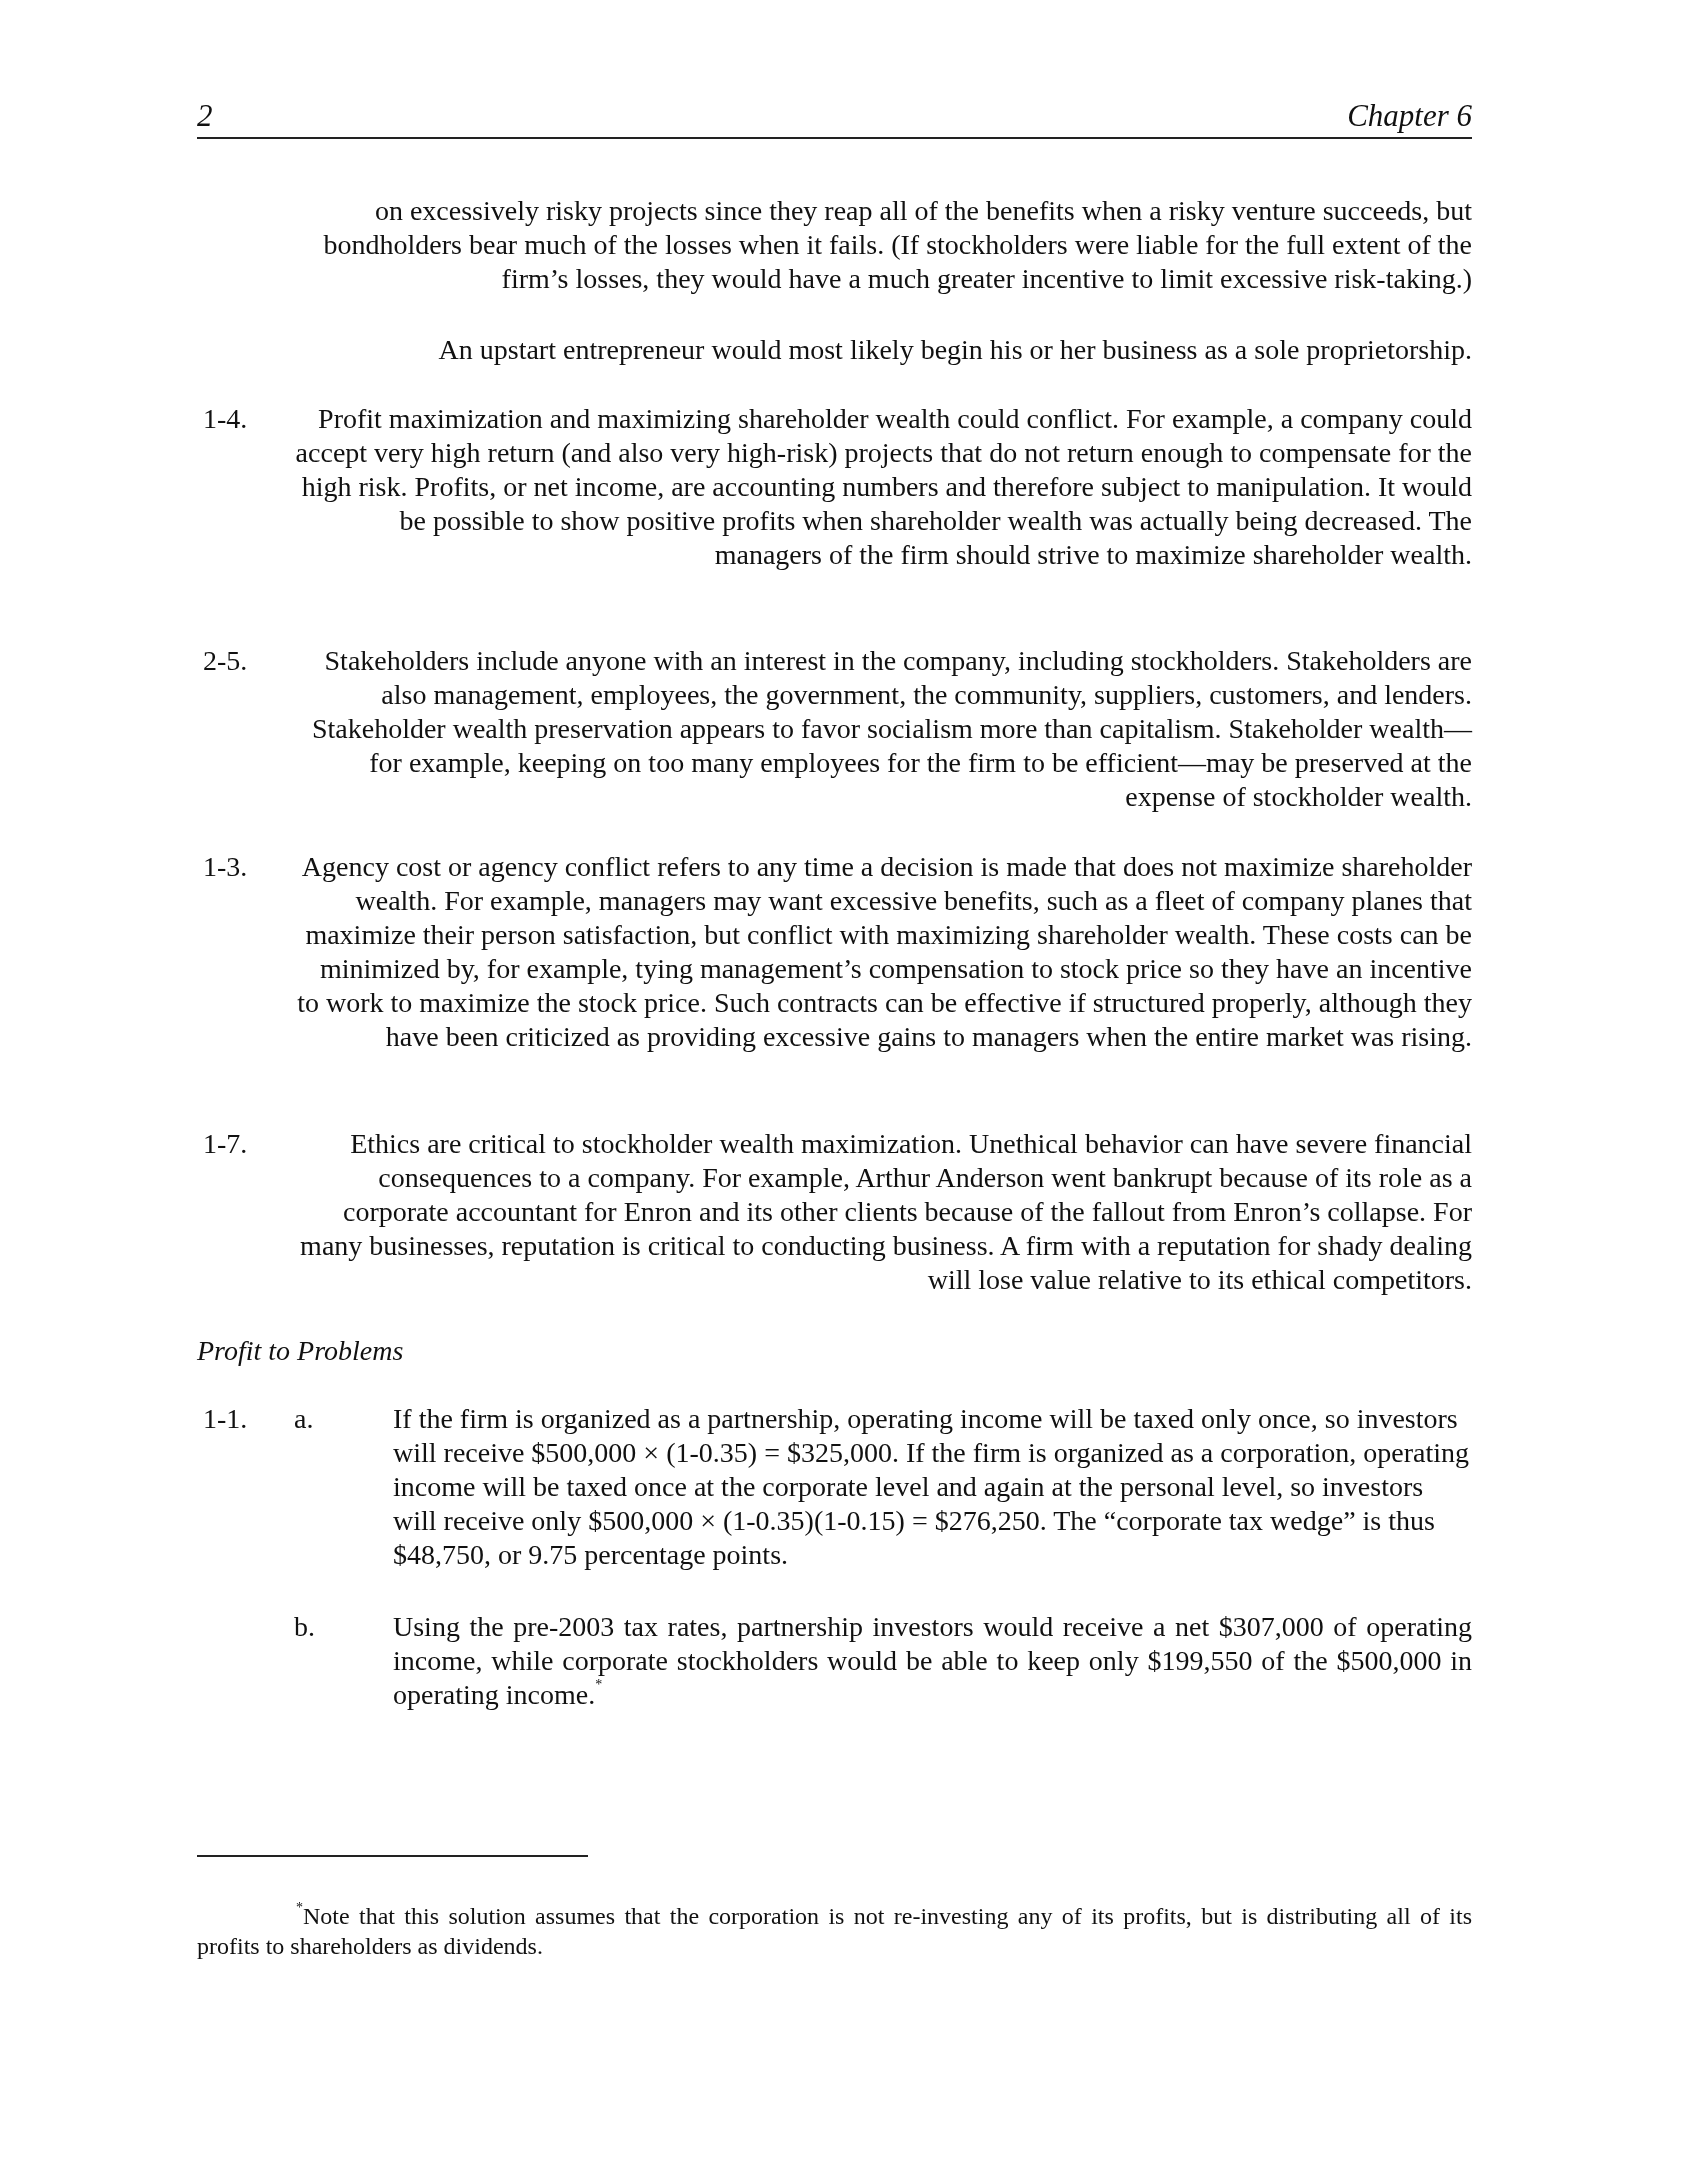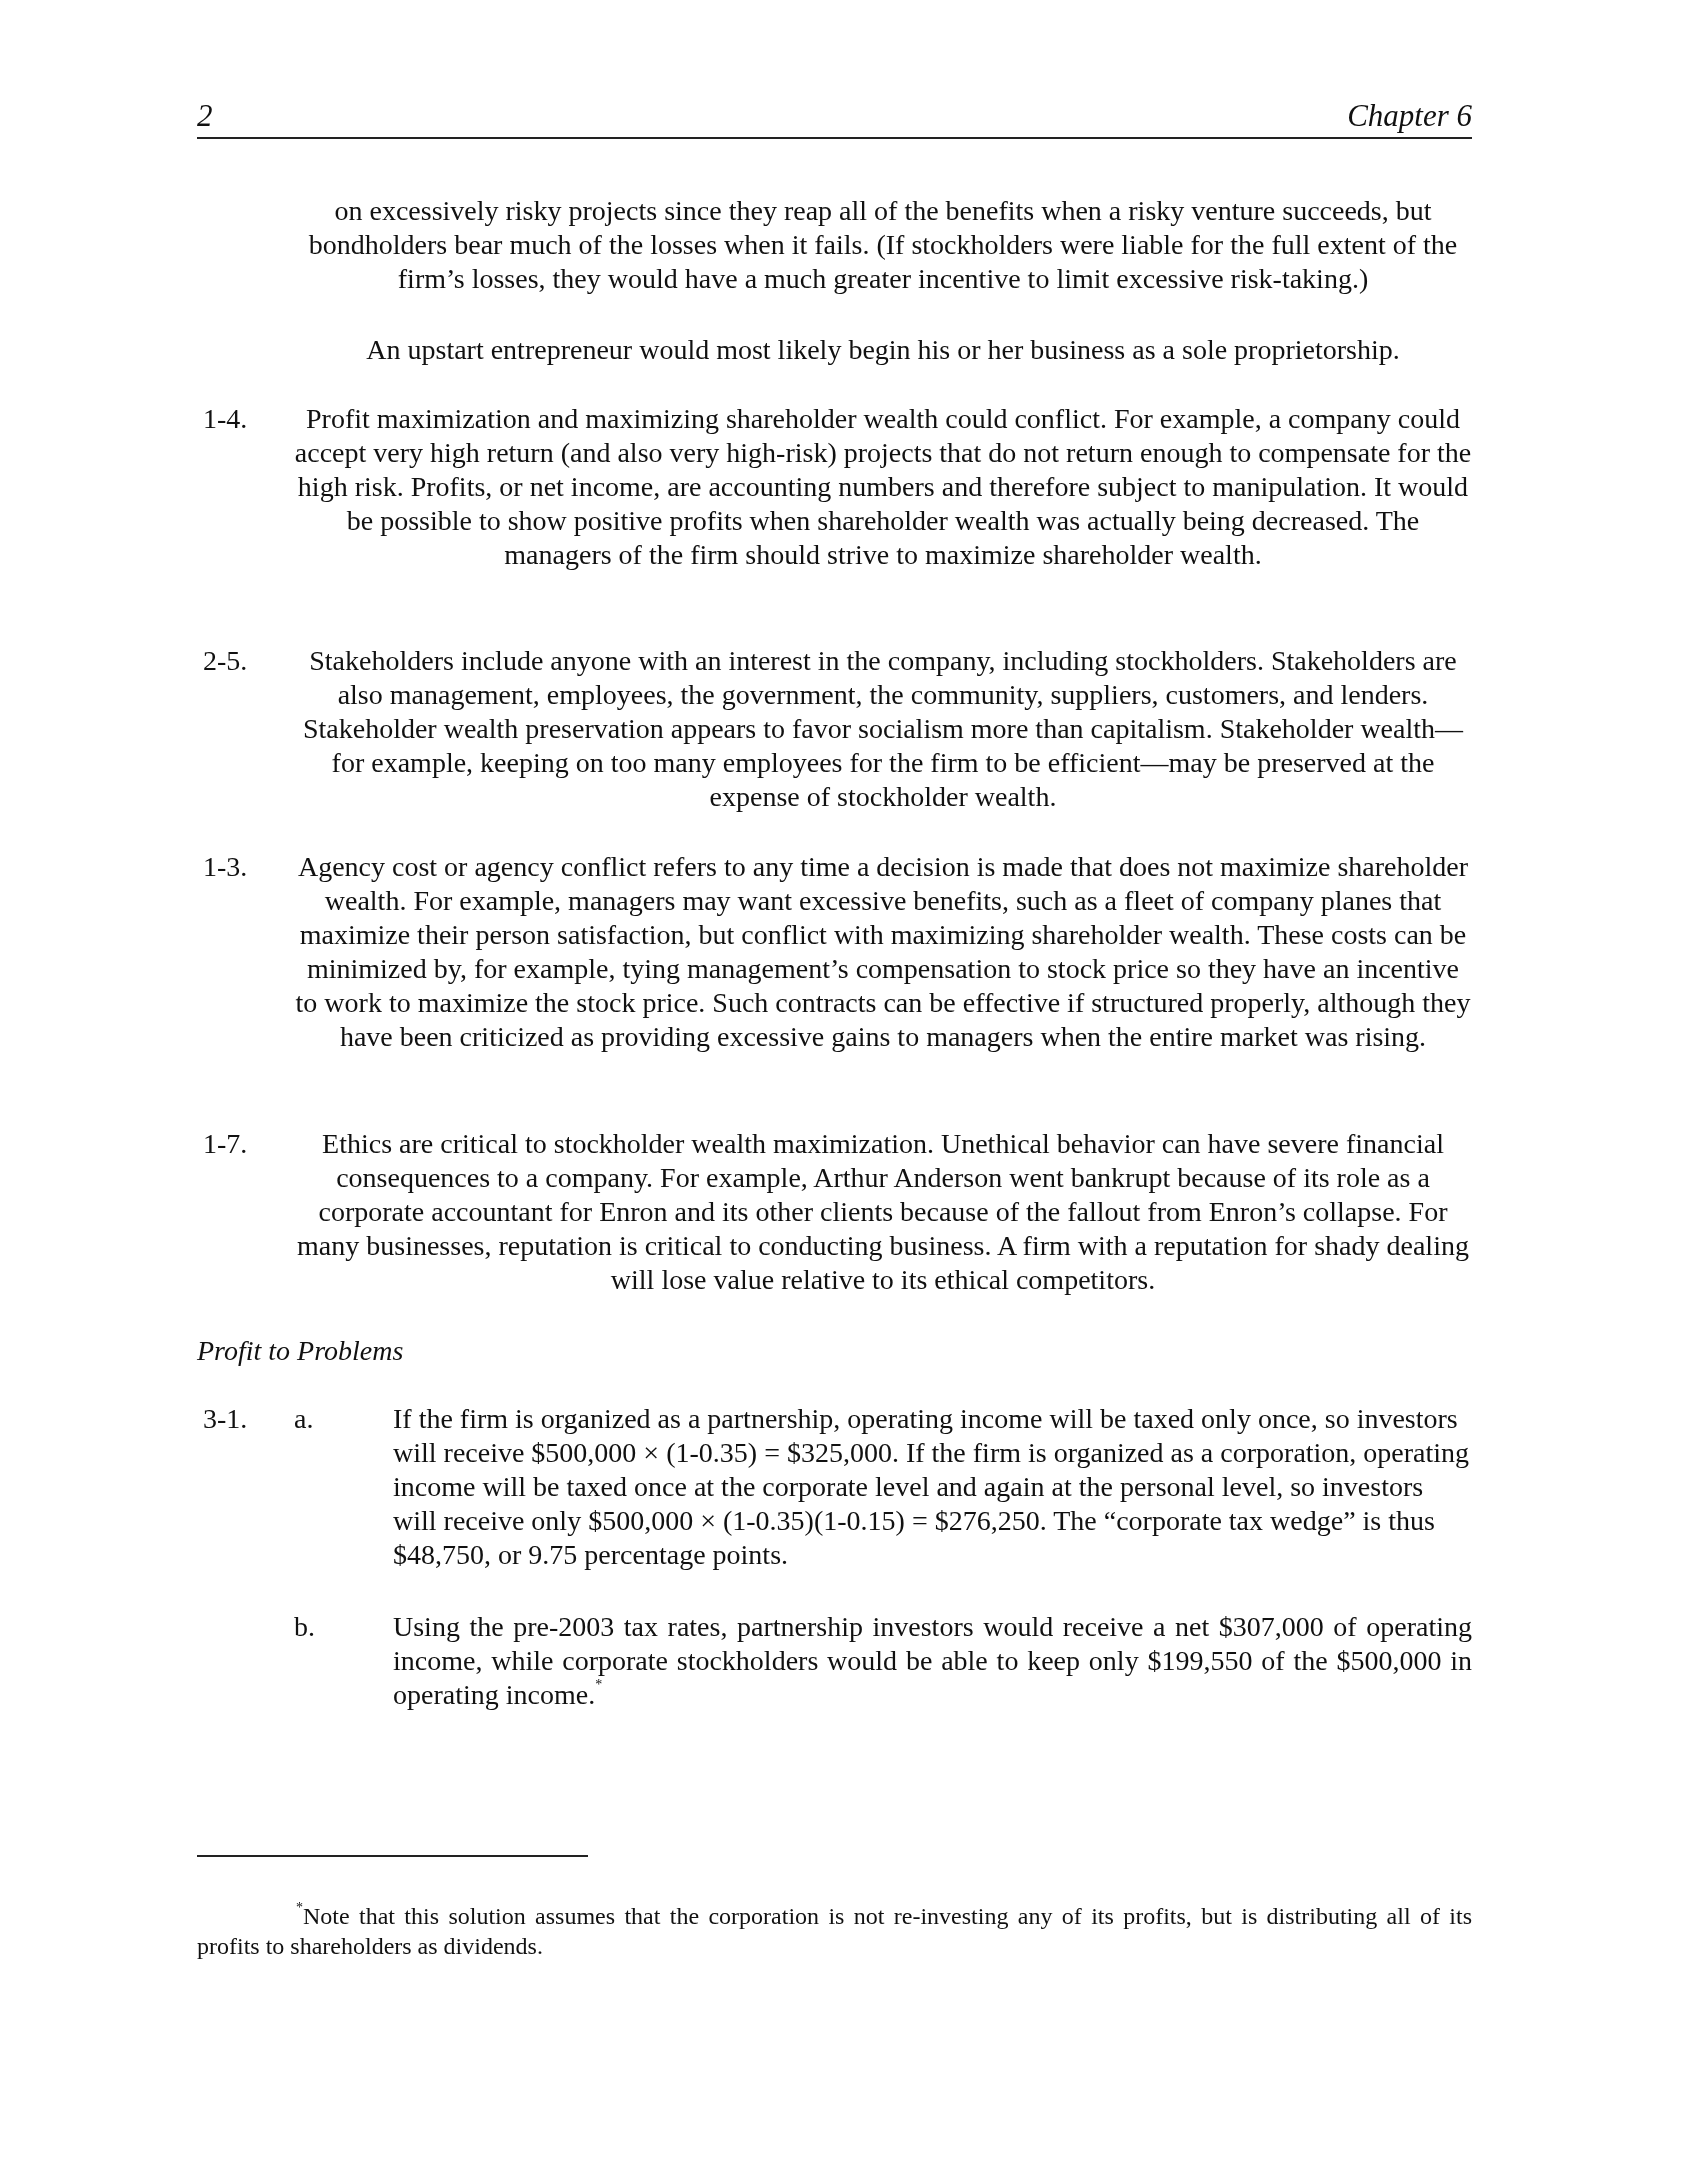--- a/index.html
+++ b/index.html
@@ -1,21 +1,21 @@
 <!DOCTYPE html>
 <html><head>
 <meta charset="utf-8">
 <style>
   html, body { margin:0; padding:0; background:#fff; }
   body { width:1683px; height:2178px; position:relative; overflow:hidden;
          font-family:"Liberation Serif", serif; color:#111; font-size:28px; line-height:34px; }
   .hdr { position:absolute; left:197px; top:97px; width:1275px; height:40px; border-bottom:2px solid #222; font-style:italic; font-size:31px; }
   .hdr .pg { position:absolute; left:0; top:2px; }
   .hdr .ch { position:absolute; right:0; top:2px; }
-  .blk { position:absolute; left:294px; width:1178px; text-align:center; }
+  .blk { position:absolute; left:294px; width:1178px; text-align:right; }
   .num { position:absolute; left:197px;margin-left:6px; }
   .sub { position:absolute; left:294px; }
   .blk2 { position:absolute; left:393px; width:1079px; }
   .just { text-align:justify; text-align-last:left; }
   .sechead { position:absolute; left:197px; font-style:italic; }
   .fnline { position:absolute; left:197px; top:1855px; width:391px; border-top:2px solid #222; }
   .fn { position:absolute; left:197px; top:1901px; width:1275px; font-size:24px; line-height:30px; text-align:justify; text-indent:99px; text-align-last:left; }
   sup { font-size:14px; vertical-align:top; line-height:1; }
 </style>
 </head>
@@ -36,21 +36,21 @@
 <div class="blk" style="top:644px;">Stakeholders include anyone with an interest in the company, including stockholders. Stakeholders are also management, employees, the government, the community, suppliers, customers, and lenders. Stakeholder wealth preservation appears to favor socialism more than capitalism. Stakeholder wealth—for example, keeping on too many employees for the firm to be efficient—may be preserved at the expense of stockholder wealth.</div>
 
 <span class="num" style="top:850px;">1-3.</span>
 <div class="blk" style="top:850px;">Agency cost or agency conflict refers to any time a decision is made that does not maximize shareholder wealth. For example, managers may want excessive benefits, such as a fleet of company planes that maximize their person satisfaction, but conflict with maximizing shareholder wealth. These costs can be minimized by, for example, tying management’s compensation to stock price so they have an incentive to work to maximize the stock price. Such contracts can be effective if structured properly, although they have been criticized as providing excessive gains to managers when the entire market was rising.</div>
 
 <span class="num" style="top:1127px;">1-7.</span>
 <div class="blk" style="top:1127px;">Ethics are critical to stockholder wealth maximization. Unethical behavior can have severe financial consequences to a company. For example, Arthur Anderson went bankrupt because of its role as a corporate accountant for Enron and its other clients because of the fallout from Enron’s collapse. For many businesses, reputation is critical to conducting business. A firm with a reputation for shady dealing will lose value relative to its ethical competitors.</div>
 
 <div class="sechead" style="top:1334px;">Profit to Problems</div>
 
-<span class="num" style="top:1402px;">3-1.</span>
+<span class="num" style="top:1402px;">1-1.</span>
 <span class="sub" style="top:1402px;">a.</span>
 <div class="blk2" style="top:1402px;">If the firm is organized as a partnership, operating income will be taxed only once, so investors will receive $500,000 × (1-0.35) = $325,000. If the firm is organized as a corporation, operating income will be taxed once at the corporate level and again at the personal level, so investors will receive only $500,000 × (1-0.35)(1-0.15) = $276,250. The “corporate tax wedge” is thus $48,750, or 9.75 percentage points.</div>
 
 <span class="sub" style="top:1610px;">b.</span>
 <div class="blk2 just" style="top:1610px;"><span>Using the pre-2003 tax rates, partnership investors would receive a net $307,000 of operating income, while corporate stockholders would be able to keep only $199,550 of the $500,000 in operating income.</span><sup>*</sup></div>
 
 <div class="fnline"></div>
 <div class="fn"><sup>*</sup><span>Note that this solution assumes that the corporation is not re-investing any of its profits, but is distributing all of its profits to shareholders as dividends.</span></div>
 
 

